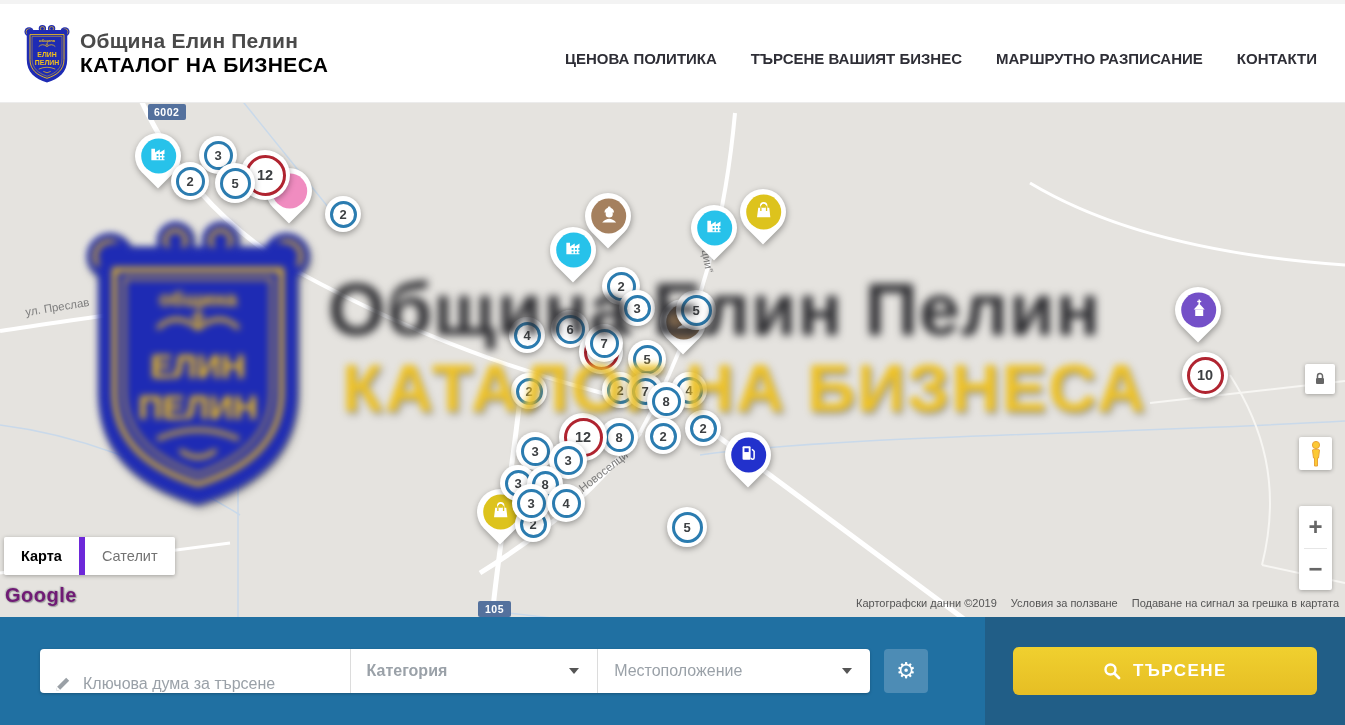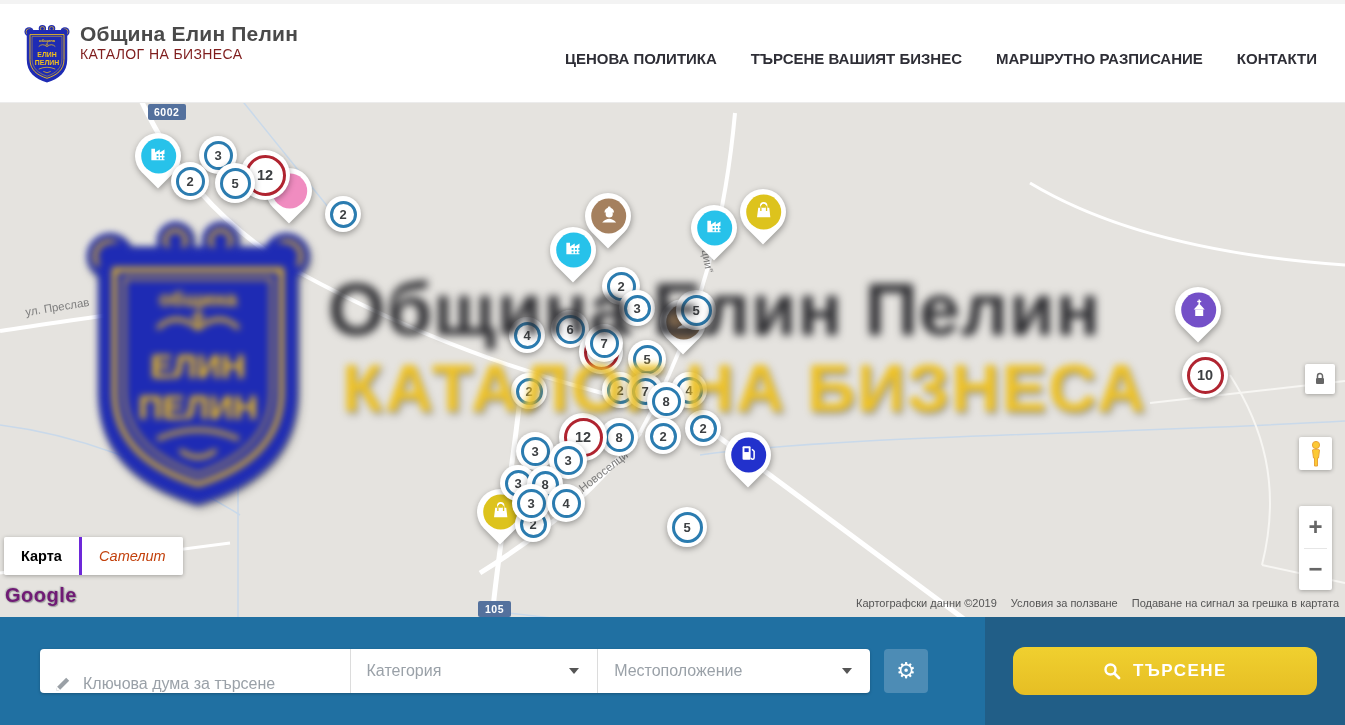--- a/index.html
+++ b/index.html
@@ -1,24 +1,24 @@
 <!DOCTYPE html>
 <html><head>
 <meta charset="utf-8">
 <style>
   * { margin:0; padding:0; box-sizing:border-box; }
   html,body { width:1345px; height:725px; overflow:hidden; font-family:"Liberation Sans", sans-serif; }
 
   
   .header { position:relative; width:1345px; height:103px; background:#ffffff; border-top:4px solid #f3f3f3; border-bottom:1px solid #ececec; display:flex; align-items:center; }
-  .logo-block { display:flex; margin-left:24px; cursor:pointer; }
+  .logo-block { display:flex; align-items:center; margin-left:24px; cursor:pointer; }
   .crest-small { width:46px; height:62px; }
   .logo-text { margin-left:10px; display:flex; flex-direction:column; line-height:1.15; }
   .logo-title { font-size:21px; font-weight:bold; color:#4a4a4a; letter-spacing:0.2px; }
-  .logo-subtitle { font-size:14px; font-weight:normal; color:#7f1d1d; letter-spacing:0.4px; }
+  .logo-subtitle { font-size:21px; font-weight:bold; color:#000000; letter-spacing:0.4px; }
   .nav { margin-left:auto; margin-right:28px; display:flex; gap:34px; margin-top:11px; }
   .nav a { text-decoration:none; font-size:15px; font-weight:bold; color:#2e2e36; letter-spacing:0px; white-space:nowrap; }
 
   
   .map { position:relative; width:1345px; height:514px; background:#e5e3df; overflow:hidden; }
   .map svg.roads { position:absolute; left:0; top:0; z-index:1; }
   .street-label { position:absolute; z-index:2; font-size:11.5px; color:#7e7e7e; white-space:nowrap; }
   .road-badge { position:absolute; z-index:2; background:#54719d; color:#fff; font-size:10.5px; font-weight:bold; padding:2px 7px; border-radius:2px; letter-spacing:0.5px; }
 
   .markers { position:absolute; left:0; top:0; width:100%; height:100%; z-index:10; }
@@ -31,46 +31,46 @@
   
   .wm { position:absolute; z-index:30; pointer-events:none; }
   .wm-crest { left:84px; top:108px; width:228px; height:298px; filter:blur(3.5px) drop-shadow(2px 3px 3px rgba(0,0,0,0.45)); }
   .wm-line1 { left:328px; top:164px; font-size:74px; font-weight:bold; color:#2d2d31; filter:blur(4.5px); letter-spacing:1px; white-space:nowrap; }
   .wm-line2 { left:342px; top:246px; font-size:67px; font-weight:bold; color:#eec227; filter:blur(3.5px); letter-spacing:2px; white-space:nowrap; text-shadow:2px 3px 4px rgba(0,0,0,0.4); }
 
   
   .maptype { position:absolute; left:4px; top:434px; z-index:40; display:flex; box-shadow:0 1px 4px rgba(0,0,0,0.3); border-radius:2px; overflow:hidden; }
   .maptype button { border:none; background:#fff; height:38px; padding:0 17px; font-size:14.5px; font-family:inherit; cursor:pointer; }
   .maptype .active { font-weight:bold; color:#000; }
-  .maptype .inactive { color:#c2410c; border-left:3px solid #6d28d9;font-style:italic; }
+  .maptype .inactive { color:#737373; border-left:6px solid #6d28d9; }
   .google-logo { position:absolute; left:5px; top:481px; z-index:40; font-size:20px; font-weight:bold; color:#701a75; letter-spacing:0.5px; cursor:pointer;
       text-shadow:0 0 2px #a8a8a8, 1px 1px 1px #9b9b9b, -1px -1px 1px #c9c9c9; }
   .attribution { position:absolute; right:6px; top:494px; z-index:40; display:flex; gap:14px; font-size:11px; color:#545454; }
   .attribution span { cursor:pointer; white-space:nowrap; }
   .ctl { position:absolute; z-index:40; background:#fff; box-shadow:0 1px 4px rgba(0,0,0,0.3); border-radius:2px; display:flex; align-items:center; justify-content:center; cursor:pointer; }
   .ctl-lock { left:1305px; top:261px; width:30px; height:30px; }
   .ctl-pegman { left:1299px; top:334px; width:33px; height:33px; }
   .ctl-zoom { left:1299px; top:403px; width:33px; height:84px; flex-direction:column; }
   .ctl-zoom .zbtn { width:33px; height:41px; display:flex; align-items:center; justify-content:center; font-size:24px; color:#666; font-weight:bold; cursor:pointer; }
   .ctl-zoom .zdiv { width:23px; height:1px; background:#e6e6e6; }
 
   
   .searchbar { position:relative; width:1345px; height:108px; display:flex; }
   .sb-left { position:relative; flex:1; background:#2070a2; }
   .sb-right { position:relative; width:360px; background:#215e87; display:flex; align-items:center; justify-content:center; }
   .search-group { position:absolute; left:40px; top:32px; height:44px; width:830px; background:#fff; border-radius:4px; display:flex; align-items:stretch; box-shadow:0 1px 3px rgba(0,0,0,0.25); }
   .sg-input { display:flex; align-items:center; width:318px; padding:0 14px; gap:11px;margin-top:25px; }
   .sg-input input { border:none; outline:none; flex:1; font-size:16px; font-family:inherit; color:#333; background:transparent; }
   .sg-input input::placeholder { color:#9aa1a8; }
   .sg-select { display:flex; align-items:center; justify-content:space-between; padding:0 18px 0 16px; border-left:1px solid #dcdcdc; cursor:pointer; }
-  .sg-cat { width:254px; } .sg-loc { width:280px; }
+  .sg-cat { width:254px;font-weight:bold; } .sg-loc { width:280px; }
   .sg-select .ph { font-size:16px; color:#9aa1a8; }
   .caret { width:0; height:0; border-left:5px solid transparent; border-right:5px solid transparent; border-top:6px solid #555; }
   .gear-btn { position:absolute; left:884px; top:32px; width:44px; height:44px; background:#4d8cb5; border:none; border-radius:4px; color:#fff; font-size:22px; cursor:pointer; display:flex; align-items:center; justify-content:center; }
-  .search-btn { width:304px; height:48px; background:linear-gradient(#f0d02f,#e6be24); border:none; border-radius:12px; color:#fff; font-size:17px; font-weight:bold; letter-spacing:1.5px; cursor:pointer; display:flex; align-items:center; justify-content:center; gap:12px; font-family:inherit; }
+  .search-btn { width:304px; height:48px; background:linear-gradient(#f0d02f,#e6be24); border:none; border-radius:6px; color:#fff; font-size:17px; font-weight:bold; letter-spacing:1.5px; cursor:pointer; display:flex; align-items:center; justify-content:center; gap:12px; font-family:inherit; }
 </style>
 </head>
 <body>
 
 <div class="header">
   <div class="logo-block">
     <svg class="crest-small" viewBox="0 0 100 132">
       <circle cx="11" cy="20" r="10" fill="#1e2bb4"></circle>
         <circle cx="89" cy="20" r="10" fill="#1e2bb4"></circle>
       <circle cx="11" cy="20" r="6.5" fill="none" stroke="#f2c01c" stroke-width="1.6"></circle>

